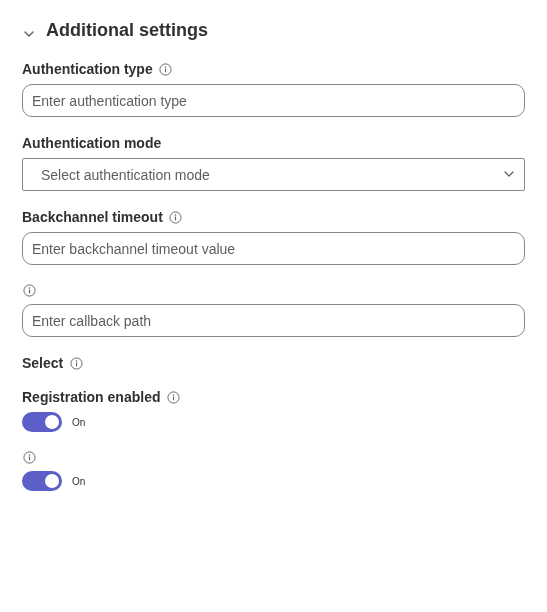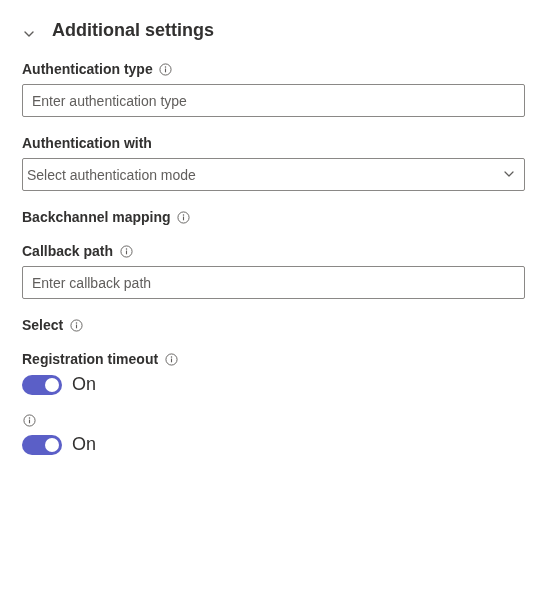--- a/index.html
+++ b/index.html
@@ -7,21 +7,21 @@
     font-family: "Segoe UI", -apple-system, sans-serif;
     width: 547px;
     height: 612px;
     background: #ffffff;
     padding: 20px 22px;
     color: #323130;
   }
   .section-header {
     display: flex;
     align-items: flex-end;
-    gap: 16px;
+    gap: 10px;
     margin-bottom: 20px;
   }
   .section-title {
     font-size: 18px;
     font-weight: 600;
     color: #323130;
   }
   .chevron {
     width: 14px;
     height: 14px;
@@ -50,41 +50,41 @@
     height: 14px;
     color: #605e5c;
     display: inline-flex;
     align-items: center;
     justify-content: center;
   }
   .text-input {
     width: 100%;
     height: 33px;
     border: 1px solid #8a8886;
-    border-radius: 2px;
+    border-radius: 10px;
     padding: 0 9px;
     font-size: 14px;
     color: #323130;
     background: #fff;
     outline: none;
     font-family: inherit;
   }
   .text-input::placeholder {
     color: #605e5c;
   }
   .select-wrap {
     position: relative;
     width: 100%;
   }
   .select-input {
     width: 100%;
     height: 33px;
     border: 1px solid #8a8886;
     border-radius: 2px;
-    padding: 0 32px 0 4px;
+    padding: 0 32px 0 18px;
     font-size: 14px;
     color: #605e5c;
     background: #fff;
     outline: none;
     cursor: pointer;
     font-family: inherit;
     display: flex;
     align-items: center;
   }
   .select-caret {
@@ -113,21 +113,21 @@
   .toggle-thumb {
     position: absolute;
     width: 14px;
     height: 14px;
     border-radius: 50%;
     background: #fff;
     top: 3px;
     right: 3px;
   }
   .toggle-state {
-    font-size: 18px;
+    font-size: 10px;
     color: #323130;
   }
 </style>
 </head>
 <body>
 
 <div class="section-header">
   <span class="chevron">
     <svg width="12" height="12" viewBox="0 0 12 12" fill="none">
         <path d="M2 4l4 4 4-4" stroke="currentColor" stroke-width="1.4" stroke-linecap="round" stroke-linejoin="round"></path>
@@ -145,48 +145,48 @@
           <circle cx="7" cy="4.2" r="0.8" fill="currentColor"></circle>
           <rect x="6.4" y="6" width="1.2" height="4" fill="currentColor"></rect>
         </svg>
     </span>
   </div>
   <input class="text-input" type="text" placeholder="Enter authentication type" style="">
 </div>
 
 <div class="field">
   <div class="field-label-row">
-    <span class="field-label">Authentication with</span>
+    <span class="field-label">Authentication mode</span>
   </div>
   <div class="select-wrap">
     <div class="select-input">Select authentication mode</div>
     <span class="select-caret">
       <svg width="12" height="12" viewBox="0 0 12 12" fill="none">
           <path d="M2 4l4 4 4-4" stroke="currentColor" stroke-width="1.2" stroke-linecap="round" stroke-linejoin="round"></path>
         </svg>
     </span>
   </div>
 </div>
 
 <div class="field">
   <div class="field-label-row">
-    <span class="field-label">Backchannel mapping</span>
-    <span class="info-icon">
-      <svg width="13" height="13" viewBox="0 0 14 14">
-          <circle cx="7" cy="7" r="6" stroke="currentColor" stroke-width="1" fill="none"></circle>
-          <circle cx="7" cy="4.2" r="0.8" fill="currentColor"></circle>
-          <rect x="6.4" y="6" width="1.2" height="4" fill="currentColor"></rect>
-        </svg>
-    </span>
-  </div>
-</div>
-
-<div class="field">
-  <div class="field-label-row">
-    <span class="field-label">Callback path</span>
+    <span class="field-label">Backchannel timeout</span>
+    <span class="info-icon">
+      <svg width="13" height="13" viewBox="0 0 14 14">
+          <circle cx="7" cy="7" r="6" stroke="currentColor" stroke-width="1" fill="none"></circle>
+          <circle cx="7" cy="4.2" r="0.8" fill="currentColor"></circle>
+          <rect x="6.4" y="6" width="1.2" height="4" fill="currentColor"></rect>
+        </svg>
+    </span>
+  </div>
+  <input class="text-input" type="text" placeholder="Enter backchannel timeout value" style="">
+</div>
+
+<div class="field">
+  <div class="field-label-row">
     <span class="info-icon">
       <svg width="13" height="13" viewBox="0 0 14 14">
           <circle cx="7" cy="7" r="6" stroke="currentColor" stroke-width="1" fill="none"></circle>
           <circle cx="7" cy="4.2" r="0.8" fill="currentColor"></circle>
           <rect x="6.4" y="6" width="1.2" height="4" fill="currentColor"></rect>
         </svg>
     </span>
   </div>
   <input class="text-input" type="text" placeholder="Enter callback path" style="">
 </div>
@@ -199,21 +199,21 @@
           <circle cx="7" cy="7" r="6" stroke="currentColor" stroke-width="1" fill="none"></circle>
           <circle cx="7" cy="4.2" r="0.8" fill="currentColor"></circle>
           <rect x="6.4" y="6" width="1.2" height="4" fill="currentColor"></rect>
         </svg>
     </span>
   </div>
 </div>
 
 <div class="field">
   <div class="field-label-row">
-    <span class="field-label">Registration timeout</span>
+    <span class="field-label">Registration enabled</span>
     <span class="info-icon">
       <svg width="13" height="13" viewBox="0 0 14 14">
           <circle cx="7" cy="7" r="6" stroke="currentColor" stroke-width="1" fill="none"></circle>
           <circle cx="7" cy="4.2" r="0.8" fill="currentColor"></circle>
           <rect x="6.4" y="6" width="1.2" height="4" fill="currentColor"></rect>
         </svg>
     </span>
   </div>
   <div class="toggle-row">
     <div class="toggle">

